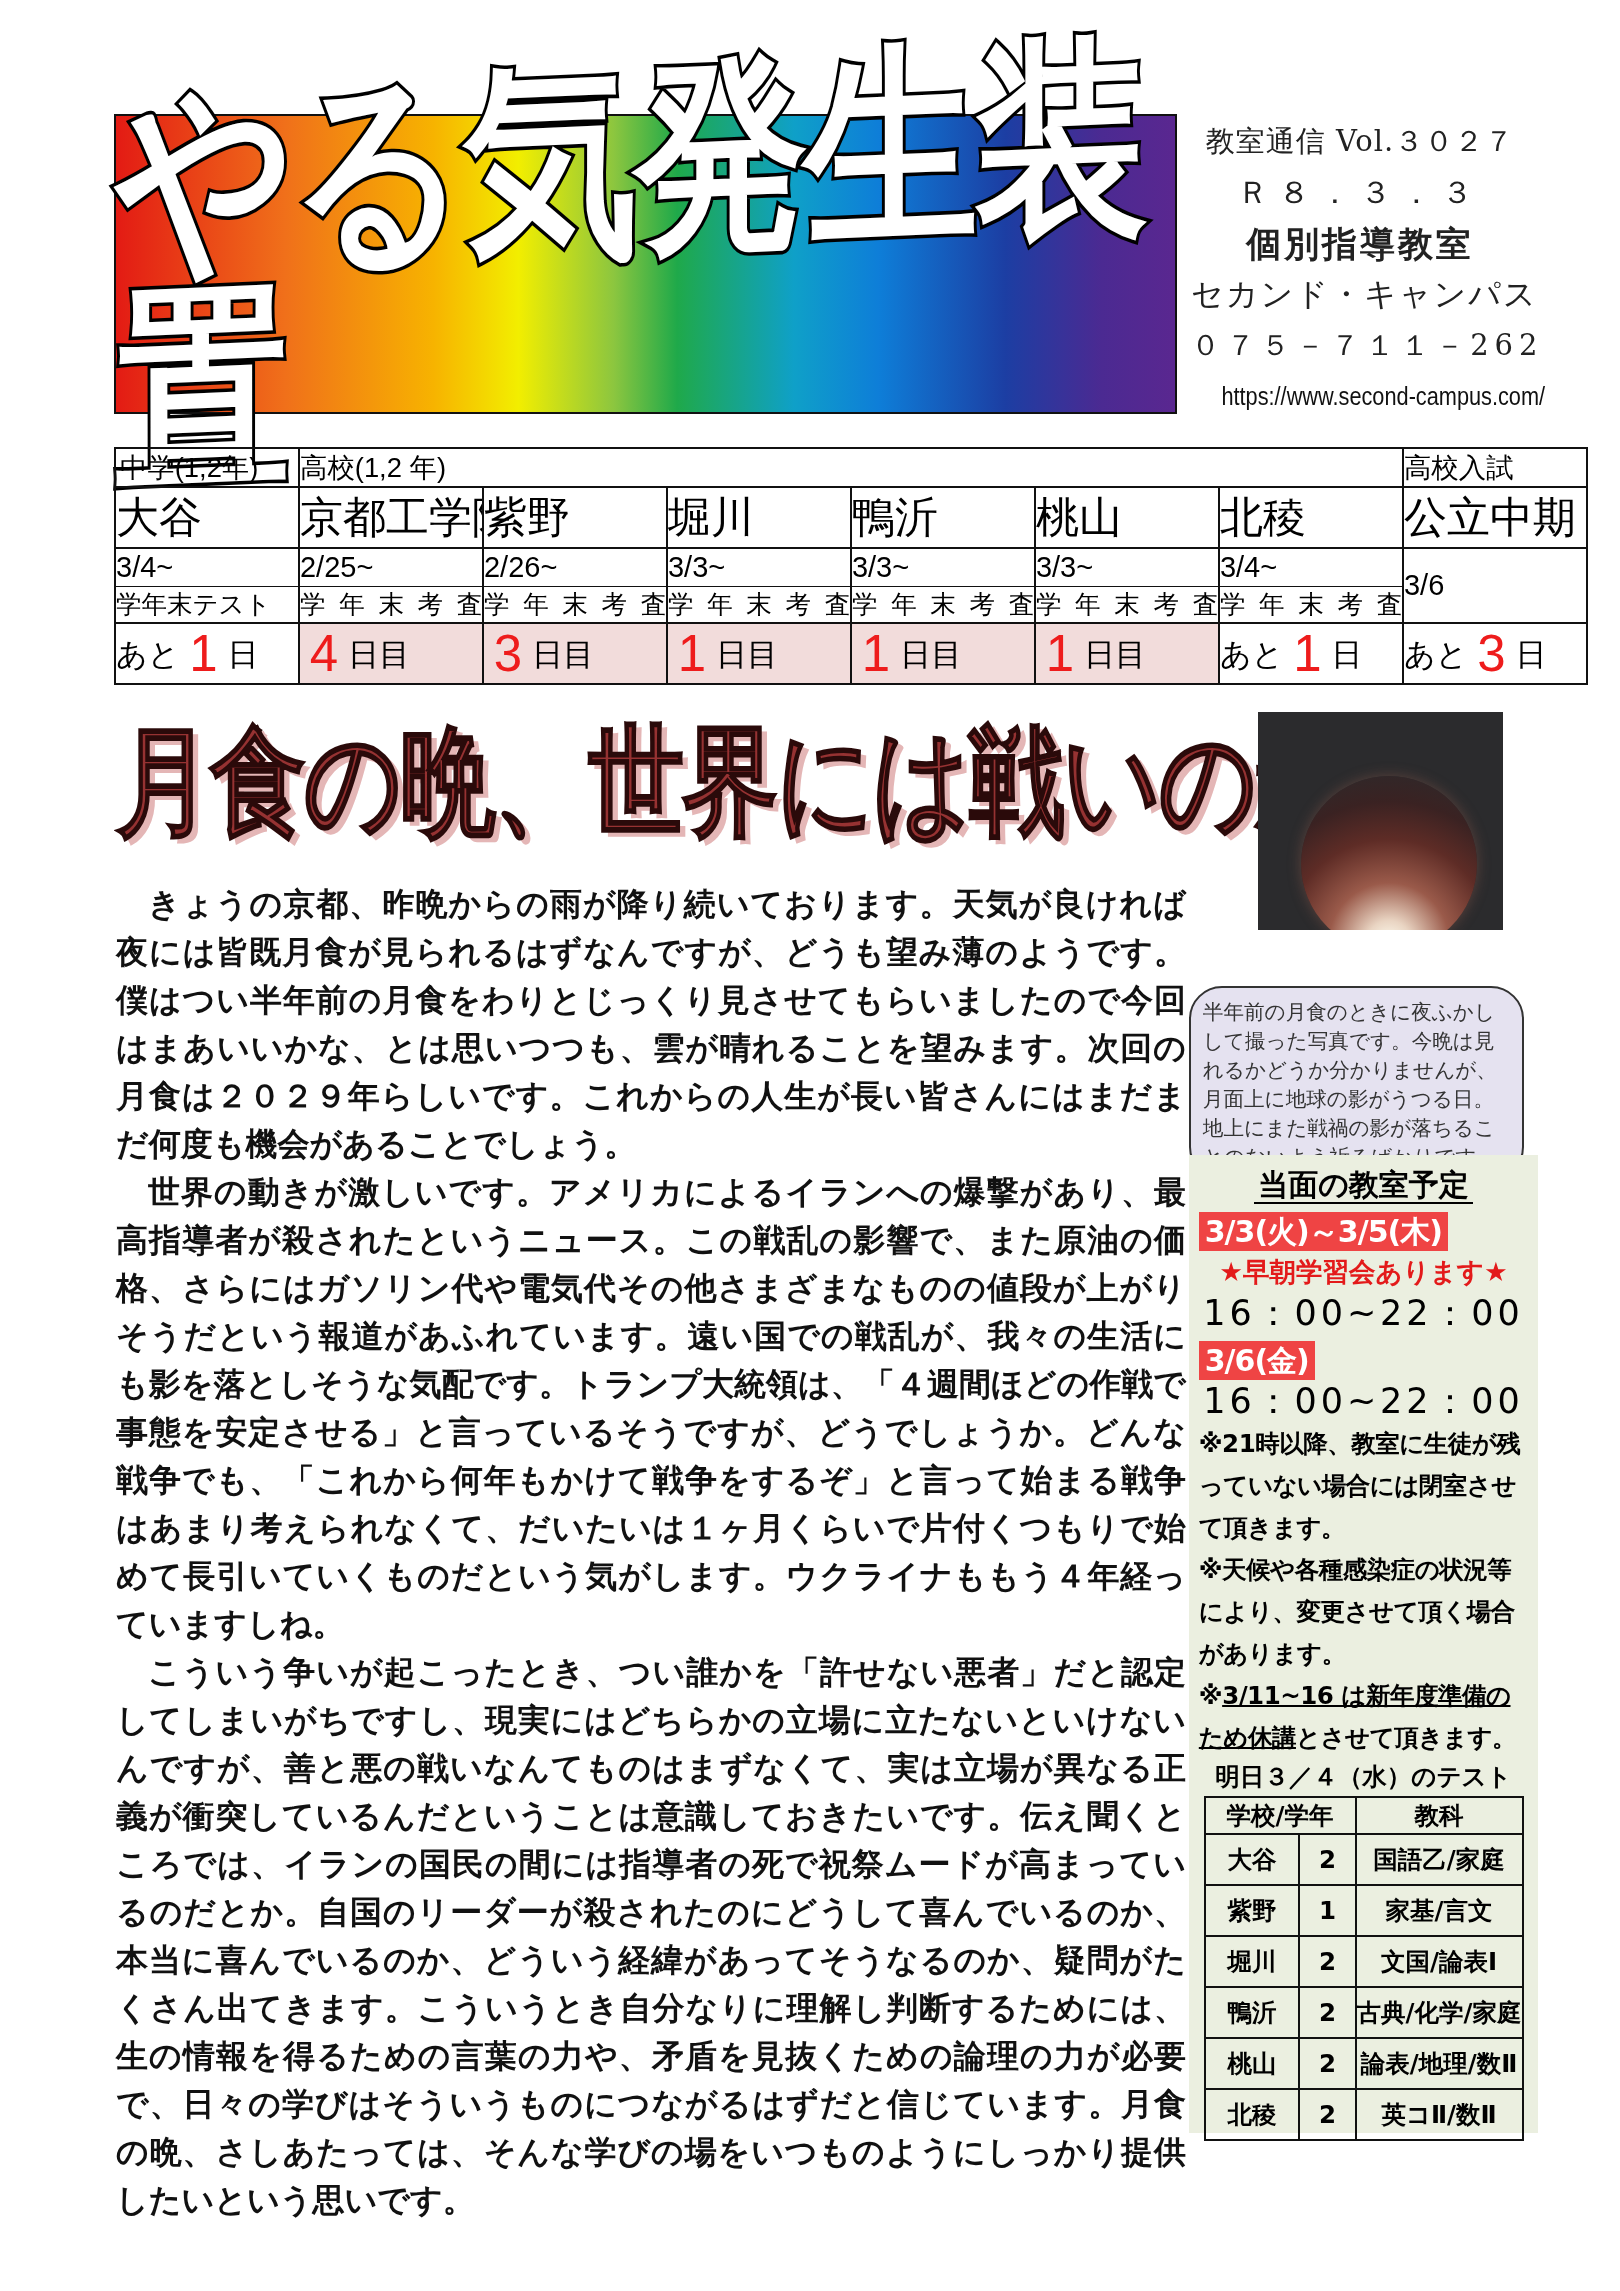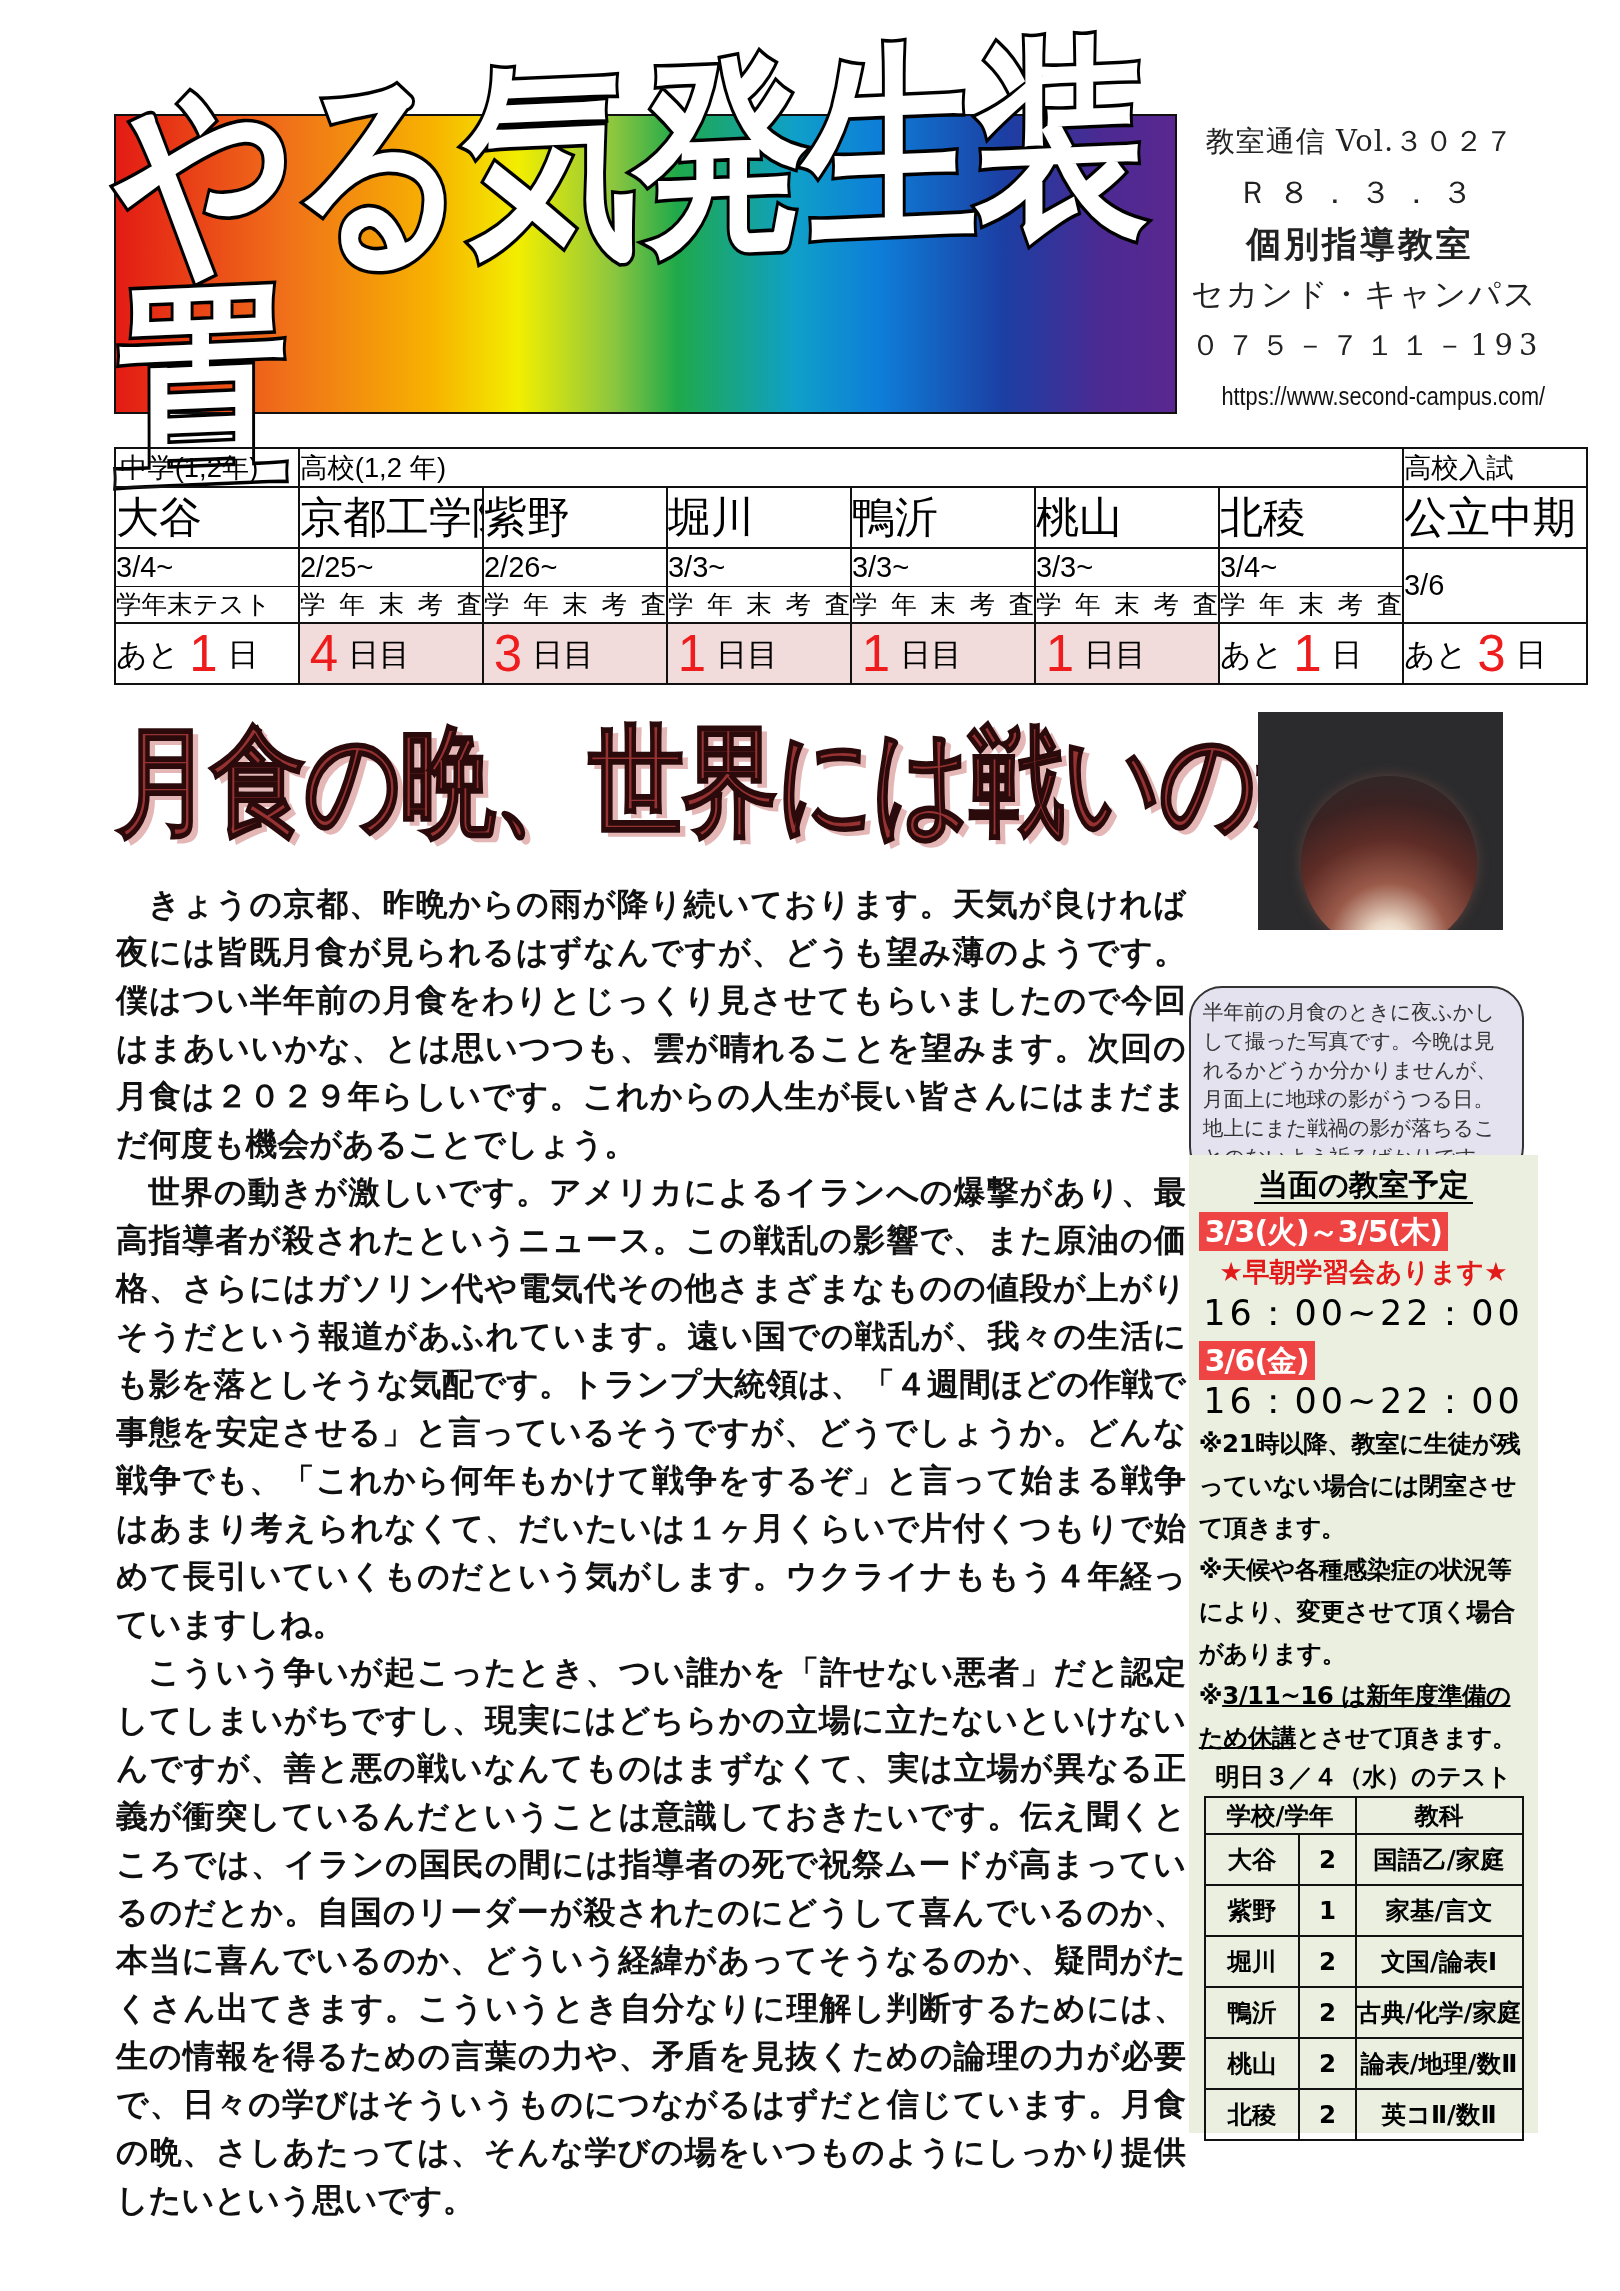--- a/index.html
+++ b/index.html
@@ -85,21 +85,21 @@
 
 <div class="masthead">
   <span class="masthead-title">やる気発生装置</span>
 </div>
 
 <div class="issue-info">
   <div class="line vol">教室通信 Vol.３０２７</div>
   <div class="line date">Ｒ８．３．３</div>
   <div class="line school">個別指導教室</div>
   <div class="line campus">セカンド・キャンパス</div>
-  <div class="line phone">０７５－７１１－193</div>
+  <div class="line phone">０７５－７１１－262</div>
   <div class="line url">https://www.second-campus.com/</div>
 </div>
 
 <table class="exam-table">
   <colgroup>
     <col style="width:175px">
       <col style="width:175px">
       <col style="width:175px">
       <col style="width:175px">
     <col style="width:175px">

